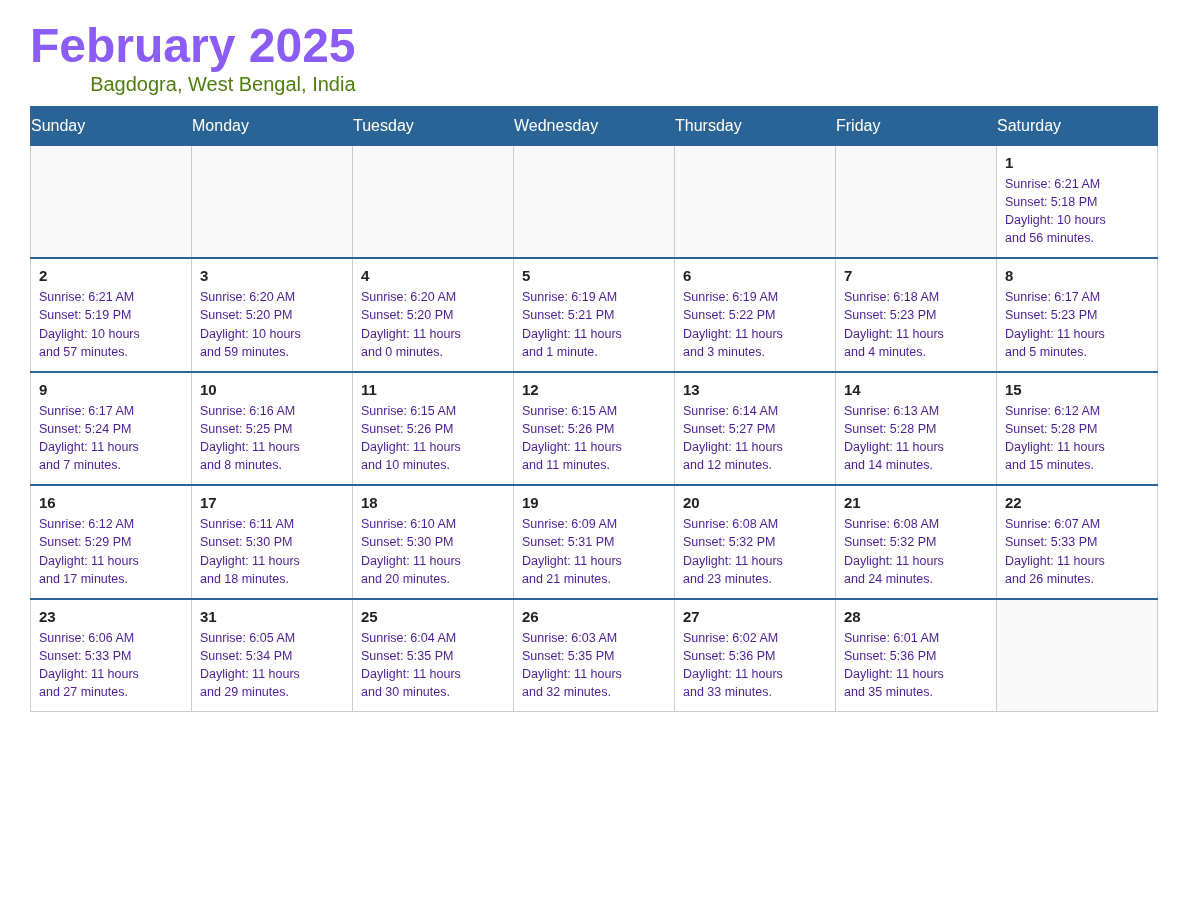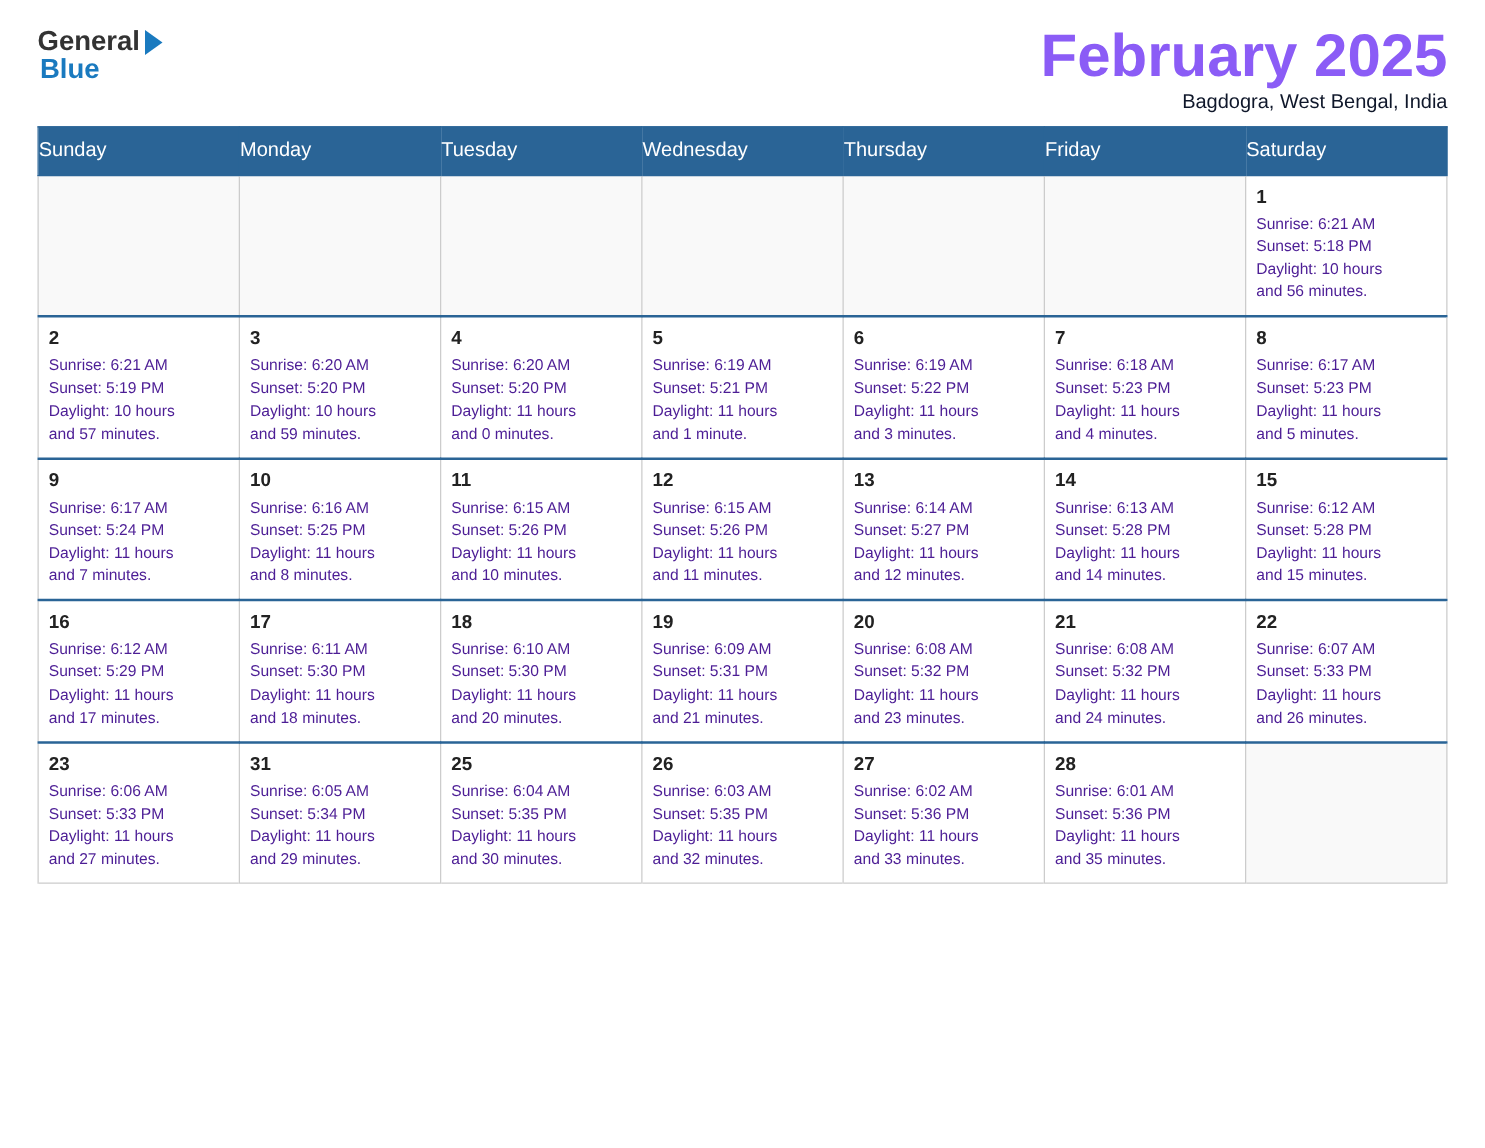--- a/index.html
+++ b/index.html
@@ -49,23 +49,23 @@
     .title-block {
       text-align: right;
     }
     .title-block h1 {
       font-size: 48px;
       font-weight: bold;
       color: #8b5cf6;
       line-height: 1.1;
     }
     .title-block h2 {
-      font-size: 16px;
+      font-size: 20px;
       font-weight: normal;
-      color: #0f172a;
+      color: #4d7c0f;
     }
     .calendar {
       width: 100%;
       border-collapse: collapse;
       margin-top: 10px;
     }
     .calendar thead tr {
       background: #2a6496;
     }
     .calendar thead th {
@@ -113,27 +113,20 @@
     }
     tbody tr:last-child {
       border-bottom: 1px solid #ccc;
       margin-left: 46px;
     }
   </style>
 </head>
 <body>
 
 <div class="header">
-  <div class="logo">
-    <div class="logo-top">
-      <span class="logo-general">General</span>
-      <div class="logo-blue-arrow"></div>
-    </div>
-    <span class="logo-blue">Blue</span>
-  </div>
   <div class="title-block">
     <h1>February 2025</h1>
     <h2>Bagdogra, West Bengal, India</h2>
   </div>
 </div>
 
 <table class="calendar">
   <thead>
     <tr>
     <th>Sunday</th>

